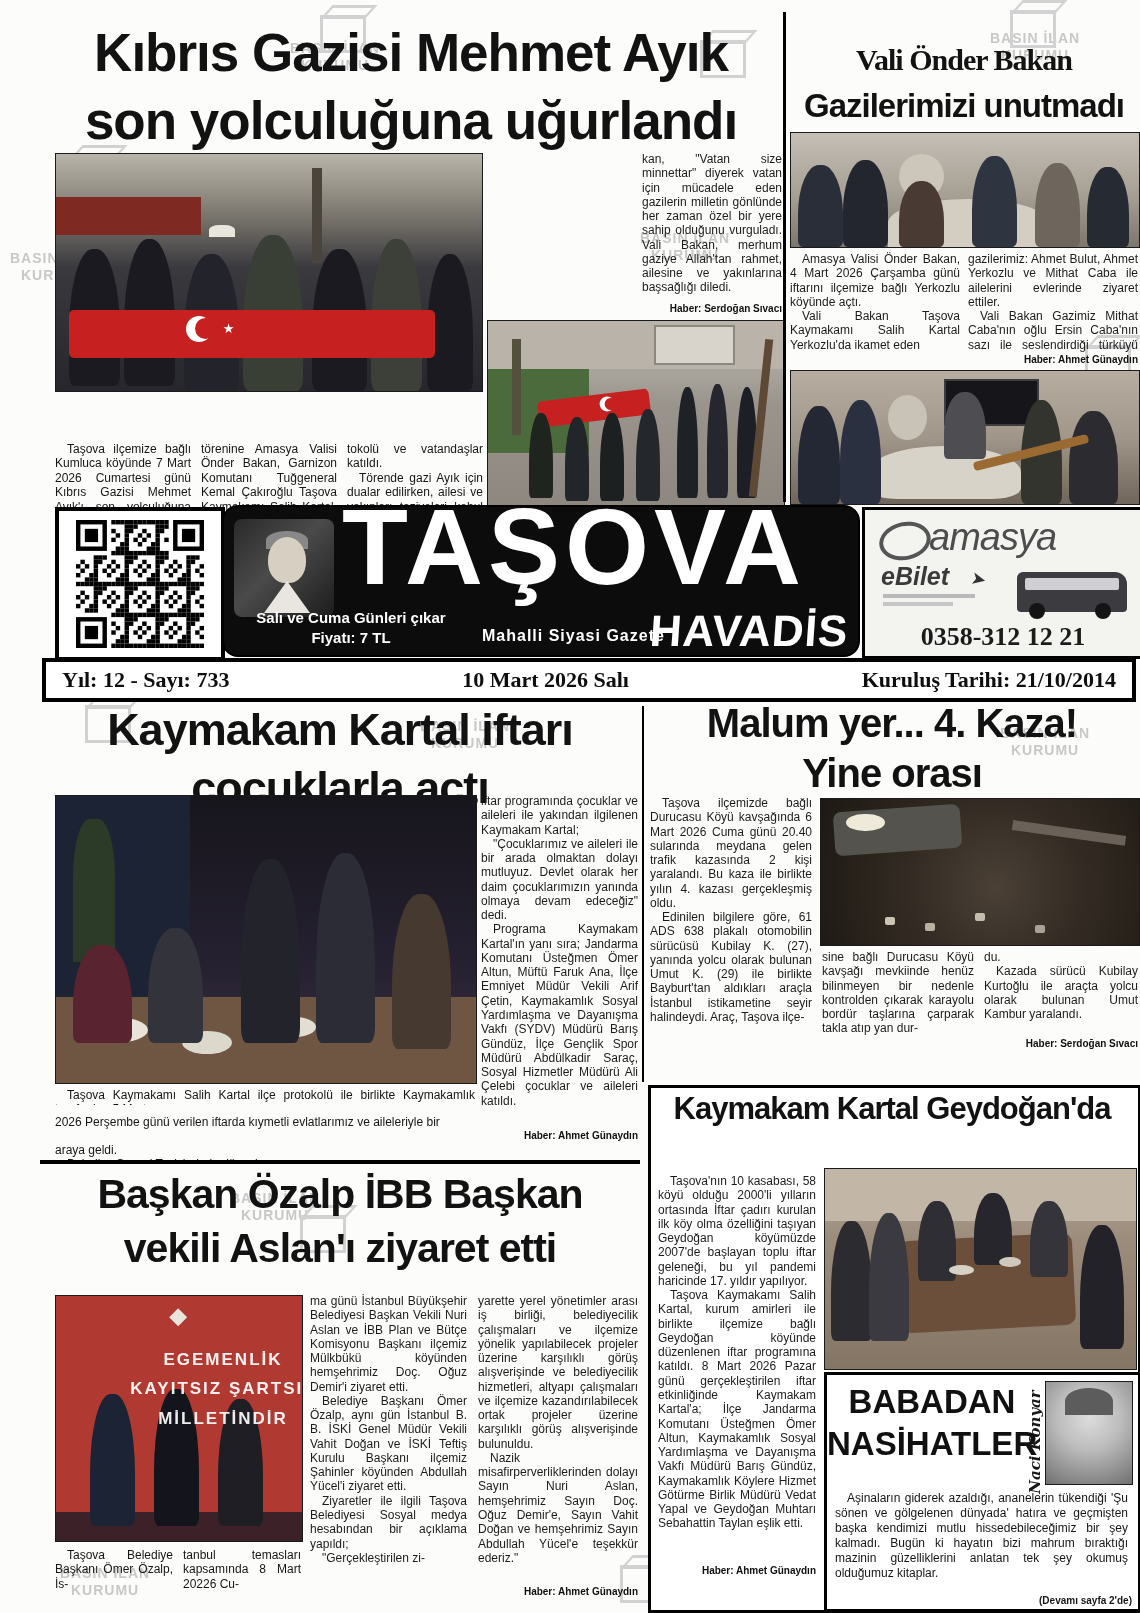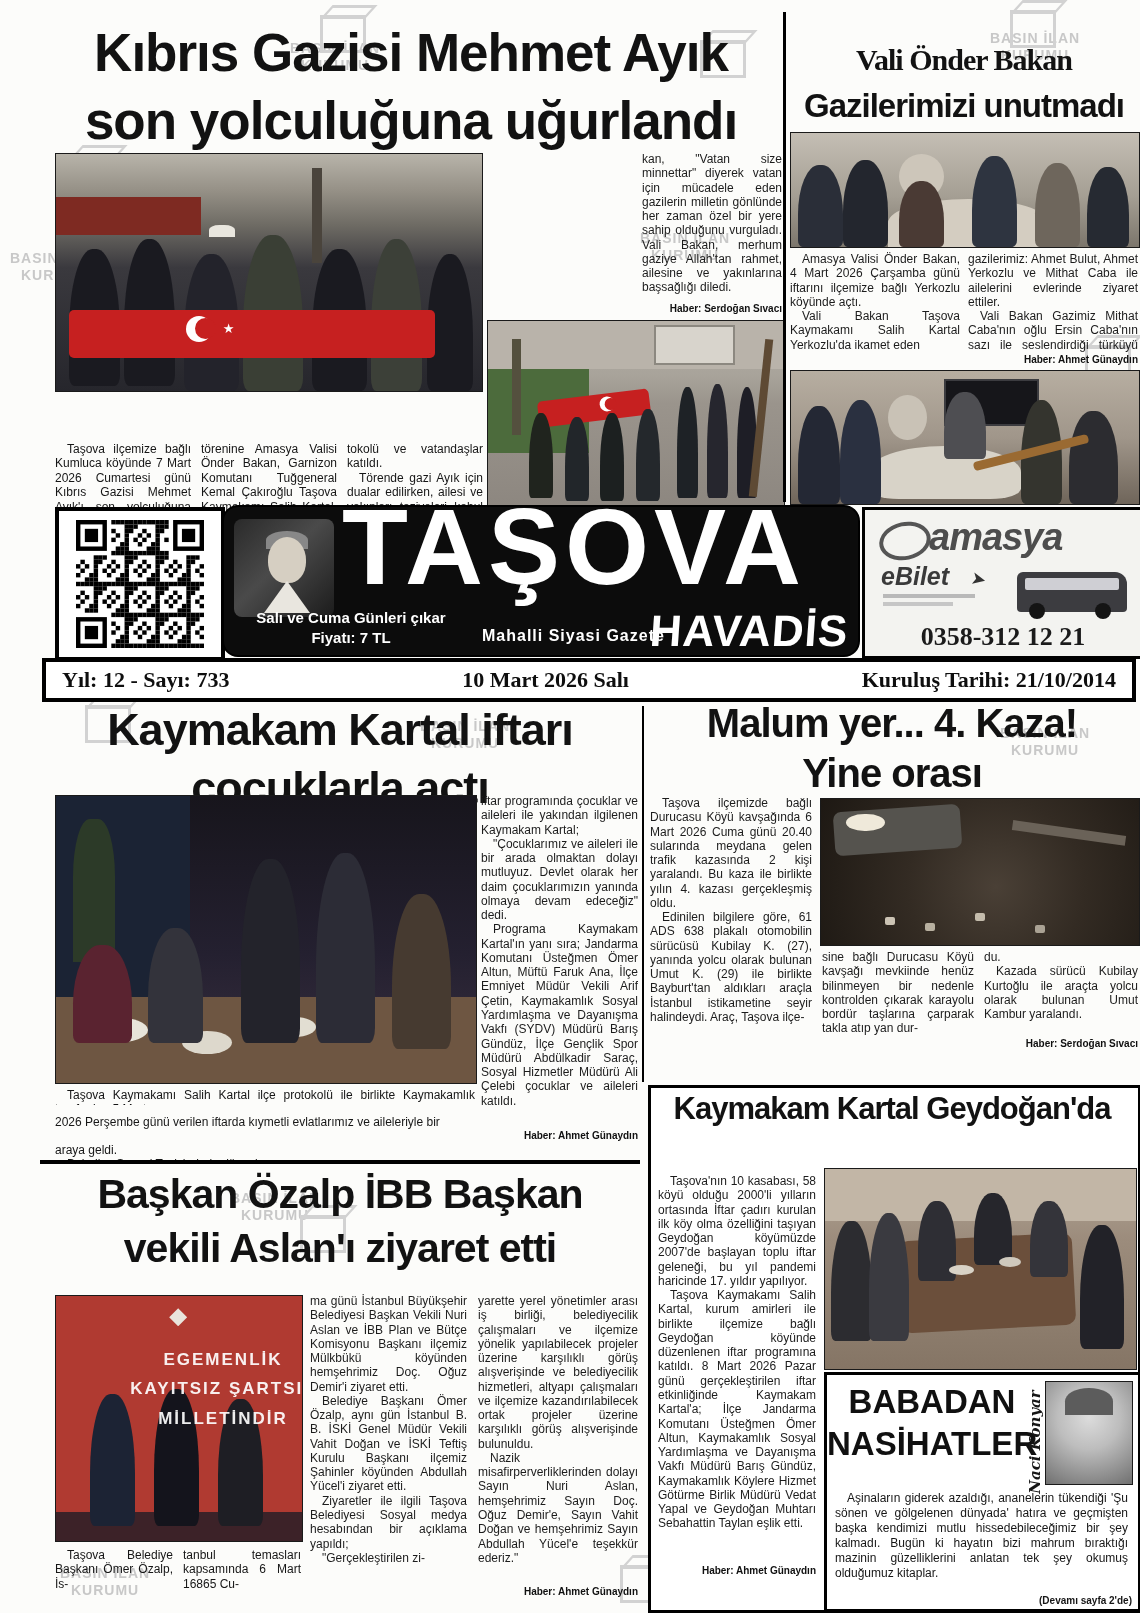--- a/index.html
+++ b/index.html
@@ -51,21 +51,21 @@
         background:linear-gradient(135deg,#2a2a2a 0%,#4a4a4a 45%,#1c1c1c 100%);overflow:hidden;}
   #ataturk .face{position:absolute;left:34px;top:18px;width:38px;height:46px;border-radius:50% 50% 45% 45%;background:#d6cfc2;}
   #ataturk .hair{position:absolute;left:32px;top:12px;width:42px;height:18px;border-radius:50% 50% 0 0;background:#888;}
   #ataturk .collar{position:absolute;left:30px;top:62px;width:46px;height:32px;background:#e9e6df;
         clip-path:polygon(50% 0,100% 100%,0 100%);}
   #qrbox{position:absolute;left:55px;top:507px;width:162px;height:146px;background:#fff;
         border:4px solid #000;z-index:3;display:flex;align-items:center;justify-content:center;}
   #qrbox svg{width:128px;height:128px;}
   #adbox{position:absolute;left:862px;top:507px;width:276px;height:146px;background:#f3f3f0;
         border:3px solid #000;z-index:3;overflow:hidden;}
-  #adbox .brand{position:absolute;left:64px;top:6px;font-size:38px;font-weight:bold;
+  #adbox .brand{position:absolute;left:64px;top:6px;font-size:38px;font-weight:normal;
         font-style:italic;color:#4d4d4d;letter-spacing:-1px;}
   #adbox .logo{position:absolute;left:14px;top:12px;width:44px;height:30px;border:4px solid #555;
         border-radius:50%;transform:rotate(-12deg);}
   #adbox .ebilet{position:absolute;left:16px;top:52px;font-size:25px;font-weight:bold;font-style:italic;color:#3a3a3a;}
   #adbox .cursor{position:absolute;left:106px;top:58px;font-size:18px;color:#333;transform:rotate(12deg);}
   #adbox .tiny{position:absolute;left:18px;top:84px;width:92px;height:4px;background:#b9b9b9;}
   #adbox .tiny2{position:absolute;left:18px;top:92px;width:70px;height:4px;background:#c6c6c6;}
   #adbox .bus{position:absolute;right:14px;top:62px;width:110px;height:40px;background:#3c3c40;border-radius:6px 12px 4px 4px;}
   #adbox .bus::before{content:"";position:absolute;left:8px;top:6px;width:94px;height:12px;background:#cfcfd4;border-radius:2px;}
   #adbox .bus::after{content:"";position:absolute;left:12px;bottom:-7px;width:16px;height:16px;border-radius:50%;background:#141414;box-shadow:66px 0 0 #141414;}
@@ -695,16 +695,16 @@
   <div class="bcol" style="left:310px;top:1294px;width:157px;height:314px;">ma günü İstanbul Büyükşehir Belediyesi Başkan Vekili Nuri Aslan ve İBB Plan ve Bütçe Komisyonu Başkanı ilçemiz Mülkbükü köyünden hemşehrimiz Doç. Oğuz Demir'i ziyaret etti.
  Belediye Başkanı Ömer Özalp, aynı gün İstanbul B. B. İSKİ Genel Müdür Vekili Vahit Doğan ve İSKİ Teftiş Kurulu Başkanı ilçemiz Şahinler köyünden Abdullah Yücel'i ziyaret etti.
  Ziyaretler ile ilgili Taşova Belediyesi Sosyal medya hesabından bir açıklama yapıldı;
  "Gerçekleştirilen zi-</div>
   <div class="bcol" style="left:478px;top:1294px;width:160px;height:288px;">yarette yerel yönetimler arası iş birliği, belediyecilik çalışmaları ve ilçemize yönelik yapılabilecek projeler üzerine karşılıklı görüş alışverişinde ve belediyecilik hizmetleri, altyapı çalışmaları ve ilçemize kazandırılabilecek ortak projeler üzerine karşılıklı görüş alışverişinde bulunuldu.
  Nazik misafirperverliklerinden dolayı Sayın Nuri Aslan, hemşehrimiz Sayın Doç. Oğuz Demir'e, Sayın Vahit Doğan ve hemşehrimiz Sayın Abdullah Yücel'e teşekkür ederiz."</div>
   <div class="byline" style="left:478px;top:1586px;width:160px;">Haber: Ahmet Günaydın</div>
 
   <div class="caprow" style="left:55px;top:1548px;width:246px;height:44px;">
     <div class="cap"> Taşova Belediye Başkanı Ömer Özalp, İs-</div>
-    <div class="cap">tanbul temasları kapsamında 6 Mart 16865 Cu-</div>
+    <div class="cap">tanbul temasları kapsamında 8 Mart 20226 Cu-</div>
   </div>
 
 </div>
 
 </body></html>

